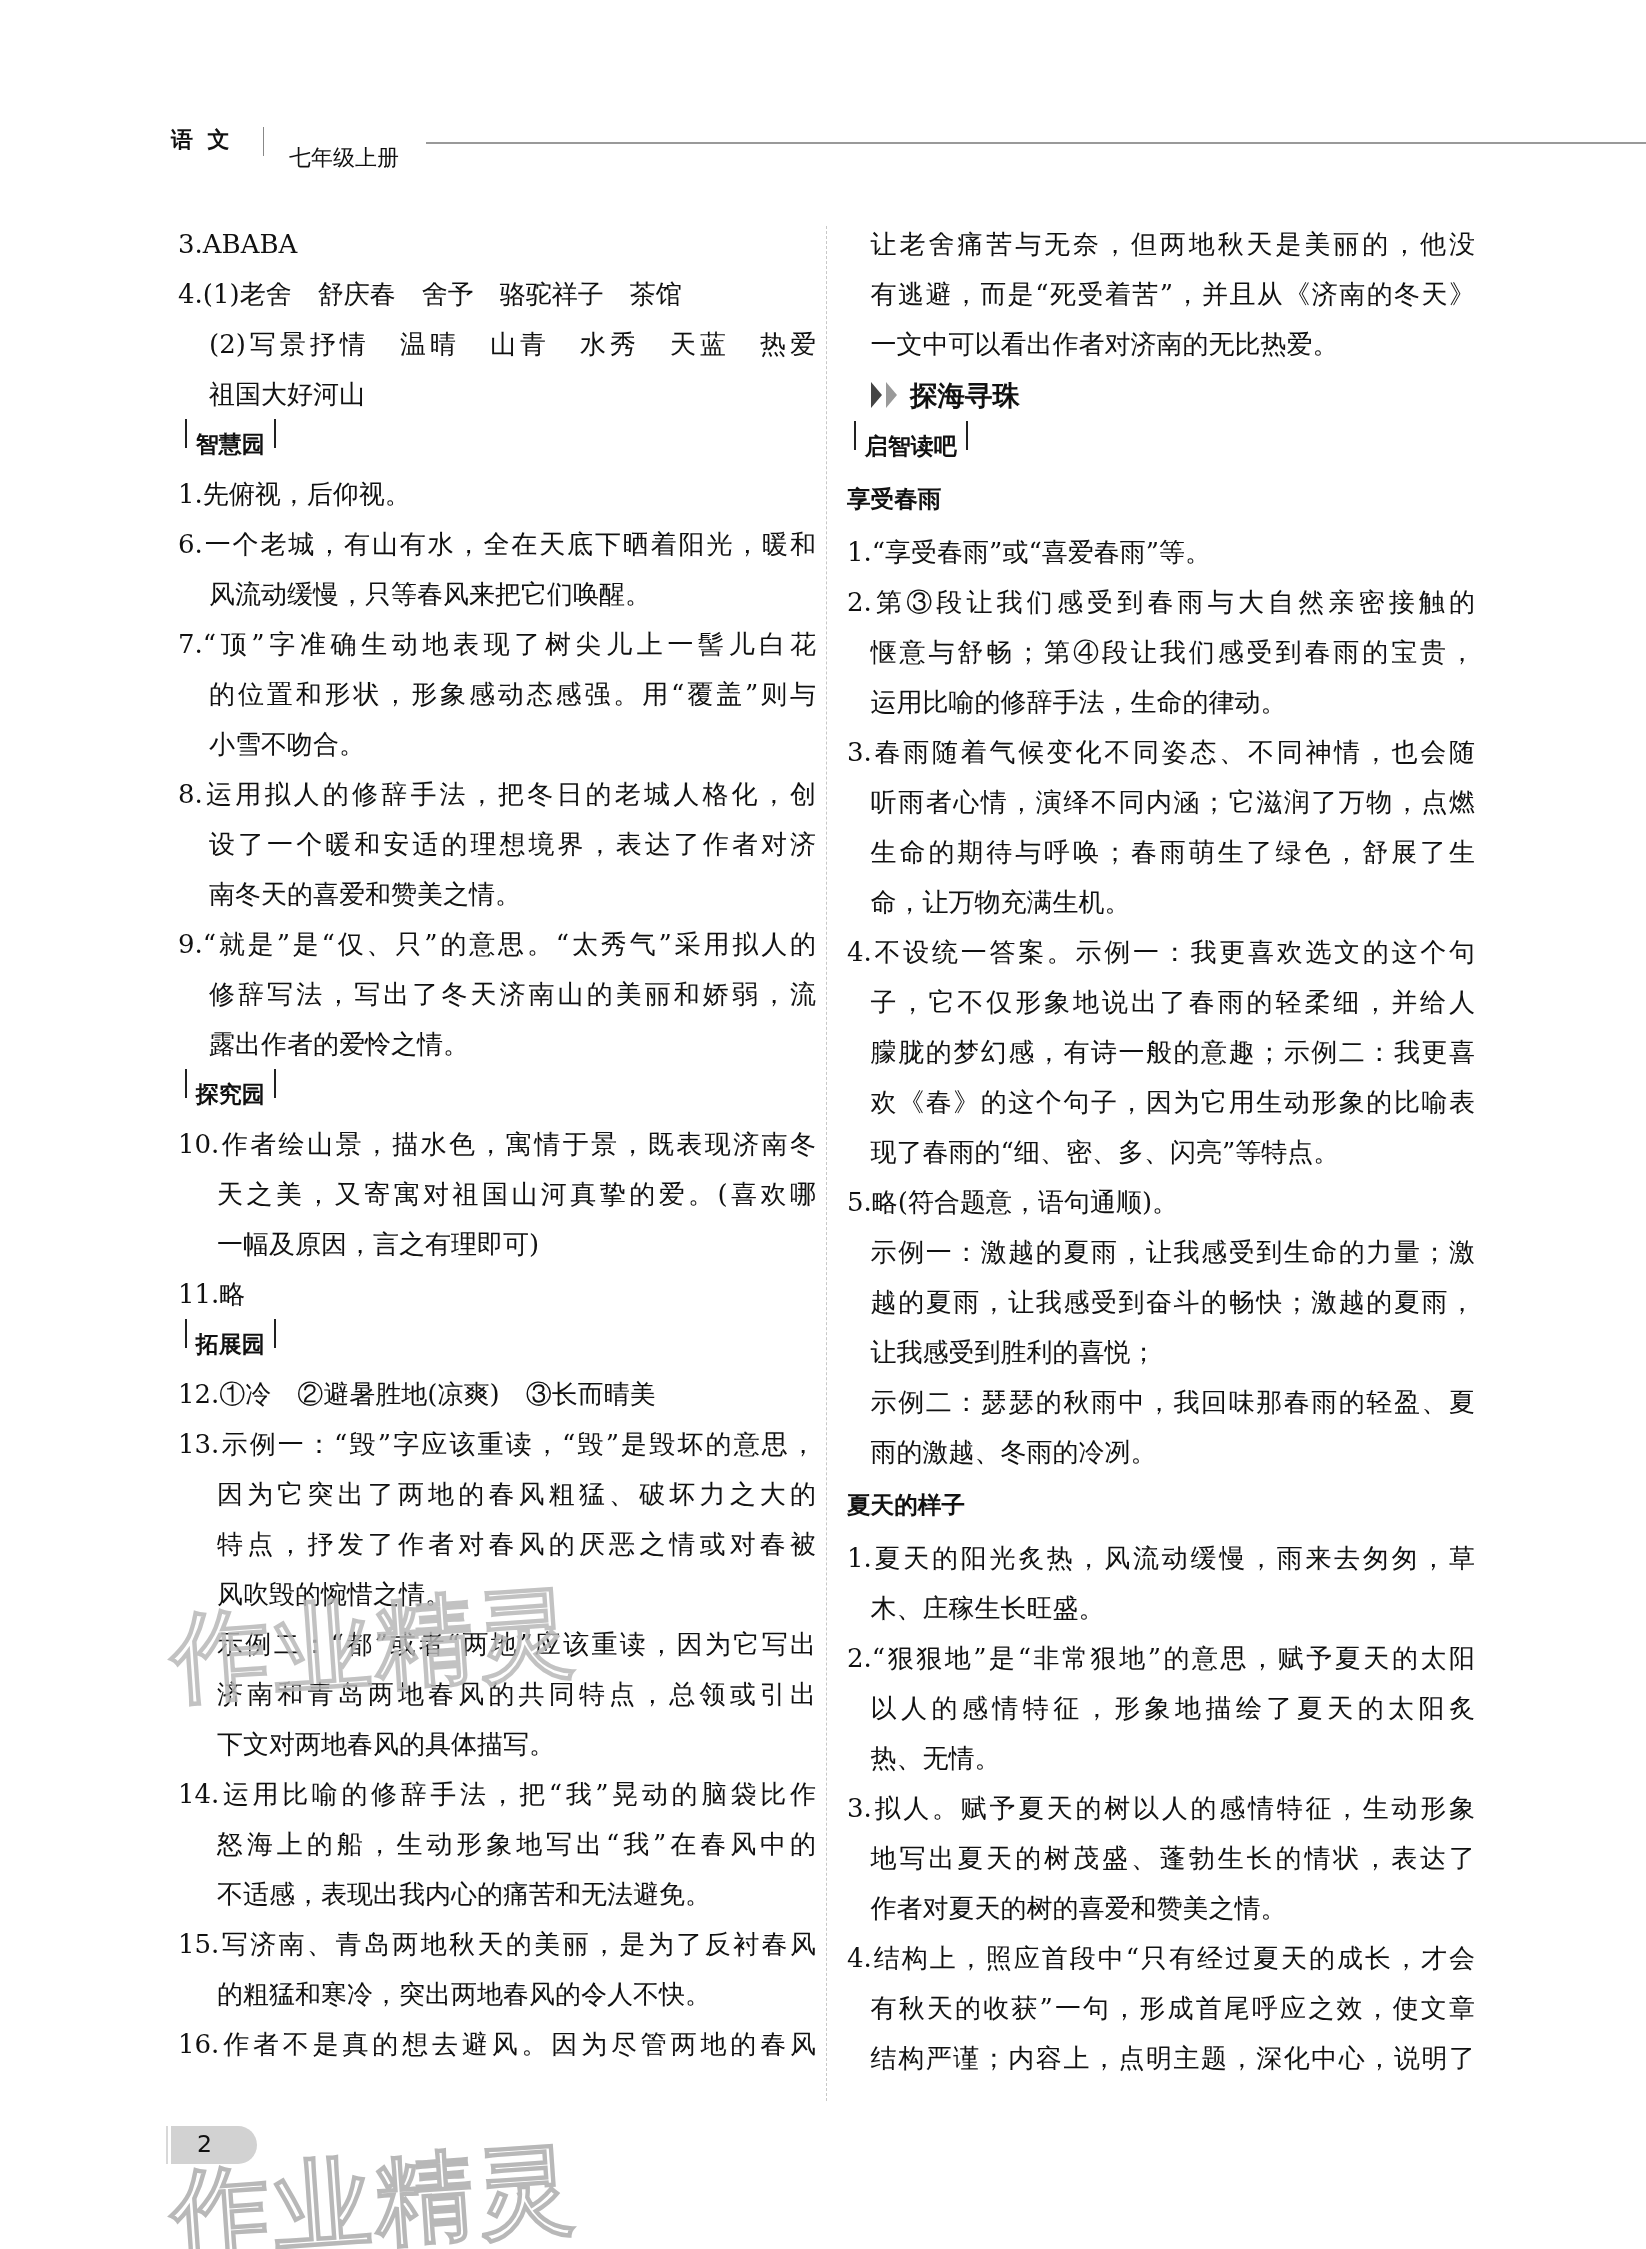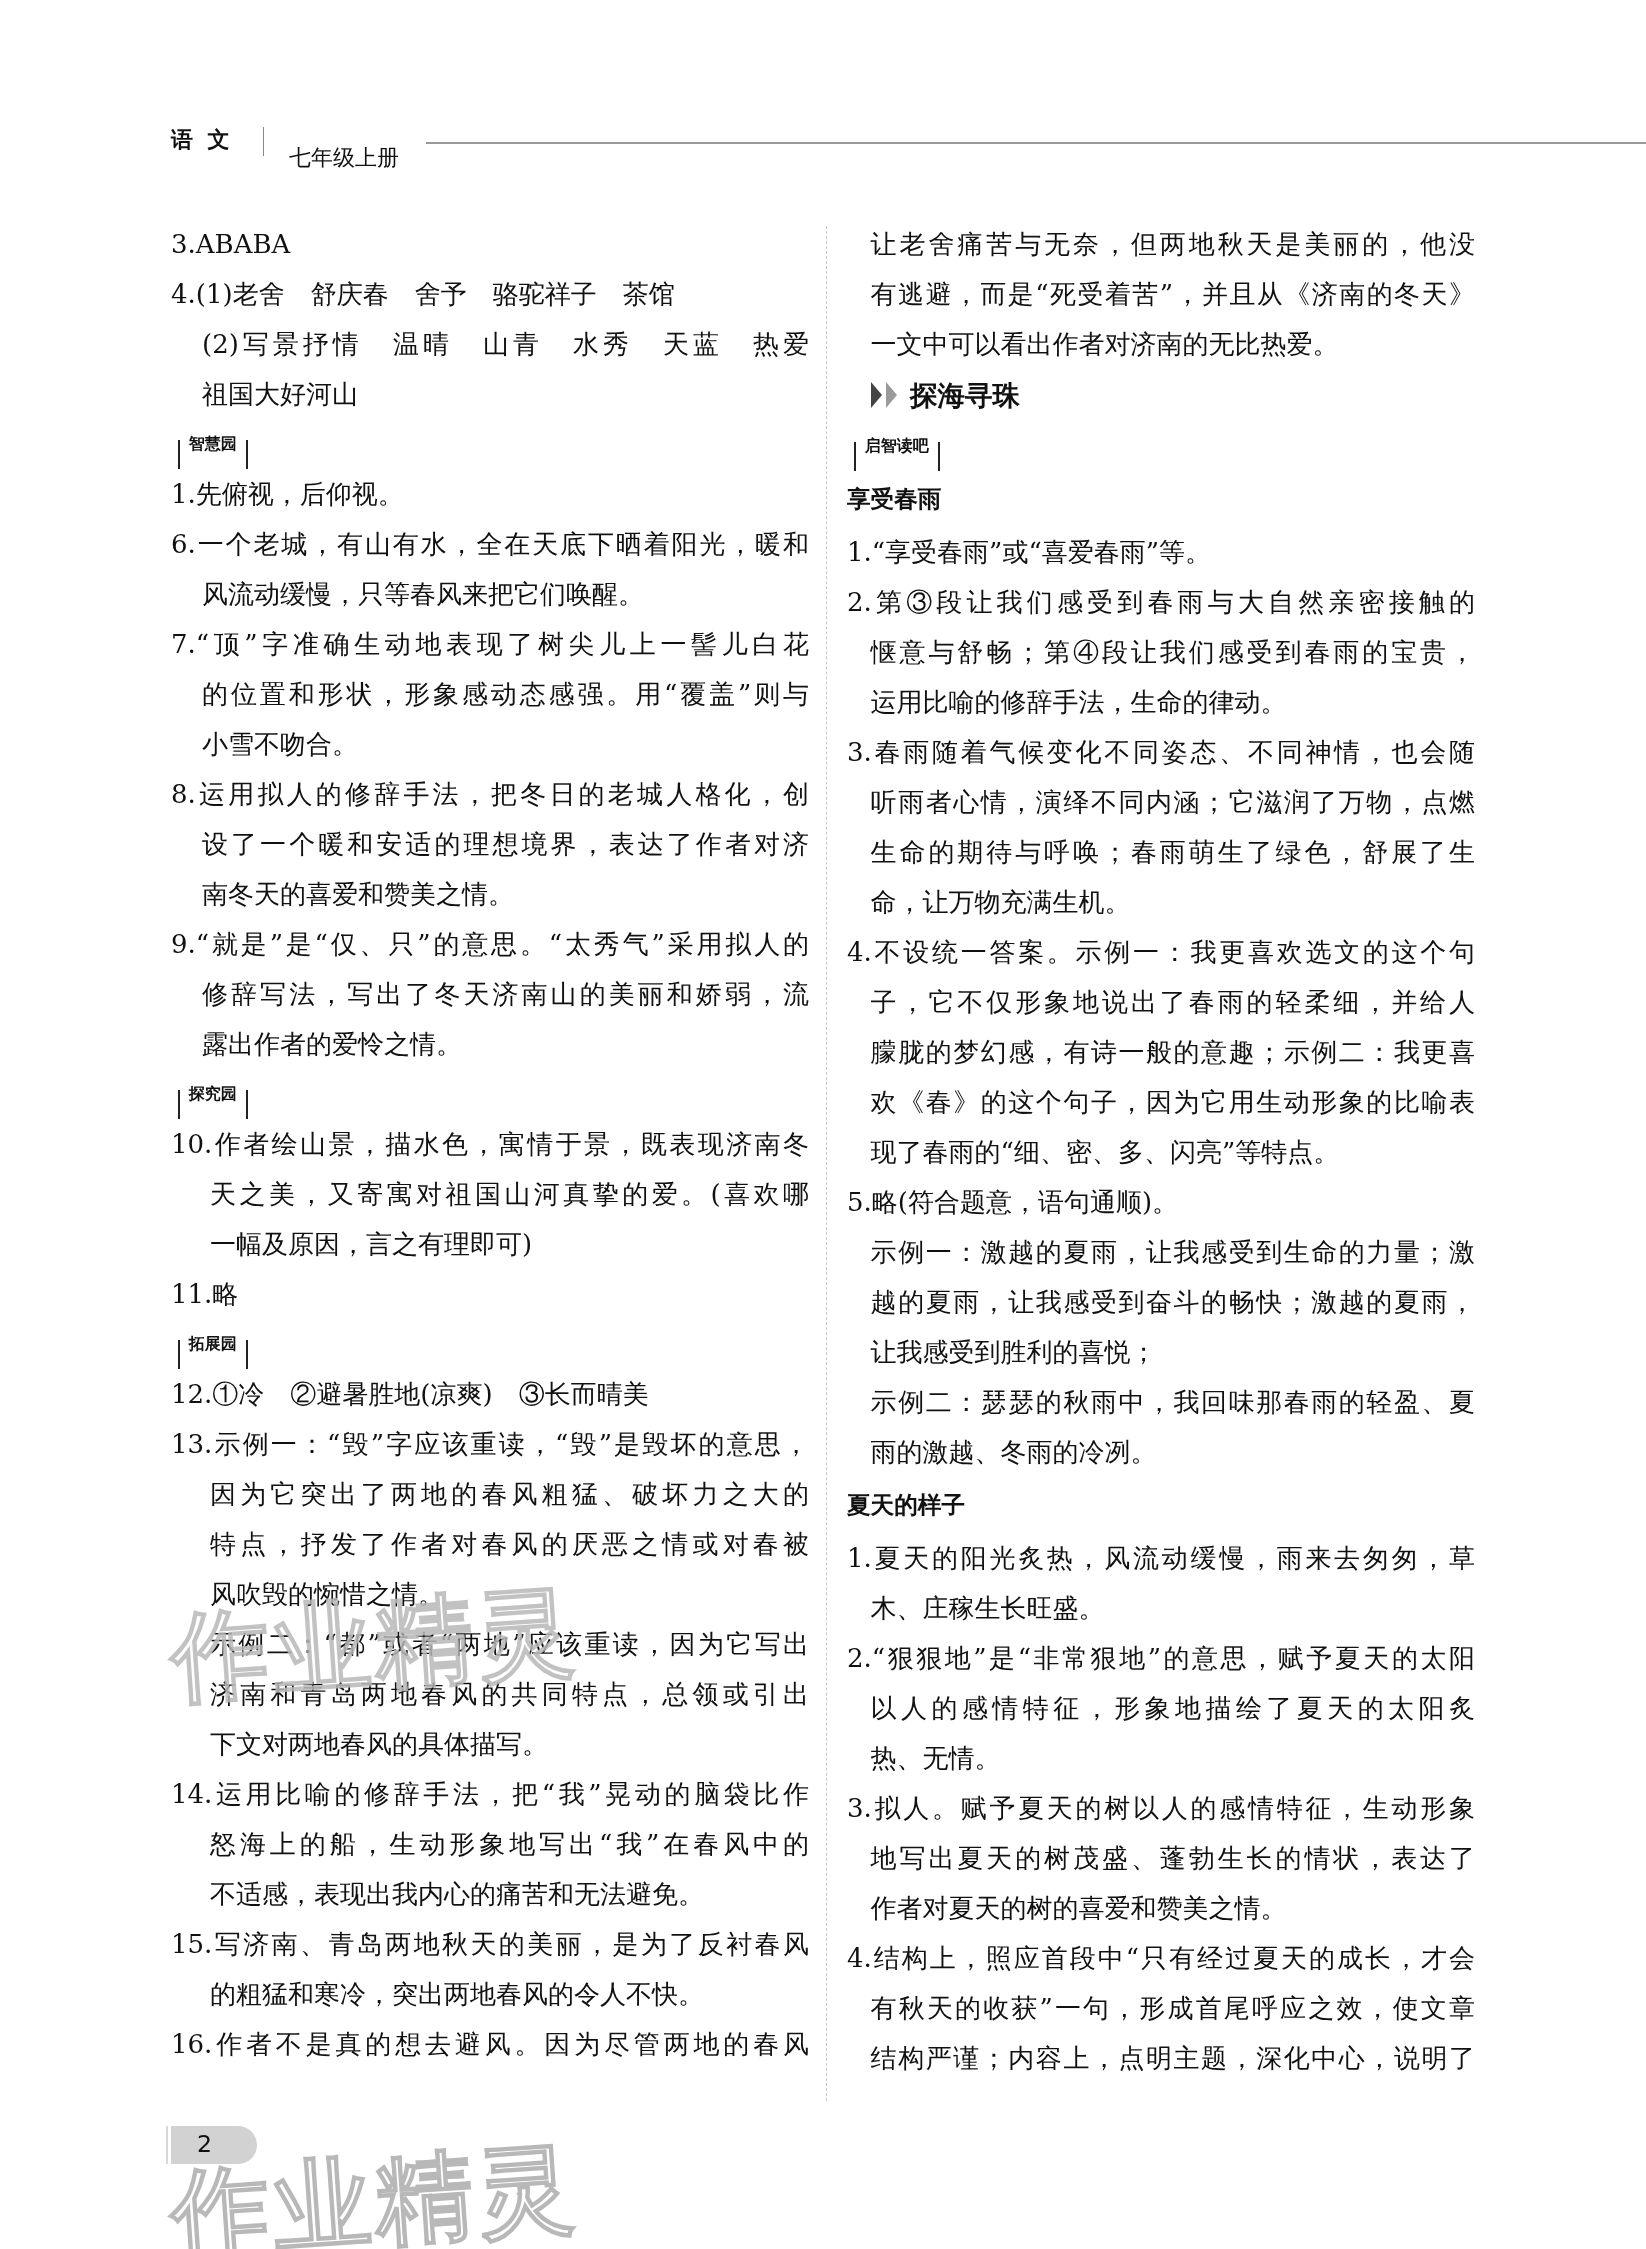--- a/index.html
+++ b/index.html
@@ -8,28 +8,28 @@
       font-family: "DejaVu Serif", "Liberation Serif", serif;
       color: #111;
     }
     .header { position: absolute; top: 124px; left: 171px; width: 1309px; height: 39px; }
     .subject { position: absolute; left: 0; top: 1.3px; font-family: "DejaVu Sans", sans-serif; font-weight: bold; font-size: 22px; letter-spacing: 14.4px; }
     .hdr-sep { position: absolute; left: 92px; top: 2.6px; width: 1.3px; height: 29px; background: #888; }
     .grade { position: absolute; left: 118px; top: 19px; font-size: 22px; }
     .hdr-rule { position: absolute; left: 255px; top: 18.3px; width: 1224px; height: 1.3px; background: #999; }
     .col-divider { position: absolute; left: 826px; top: 226px; height: 1875px; border-left: 1.3px dashed #c8c8c8; }
     .col { position: absolute; top: 219px; }
-    .col.left { left: 171px; width: 638px; }
+    .col.left { left: 178px; width: 638px; }
     .col.right { left: 847px; width: 628px; top: 219px; }
     .line { font-size: 26px; line-height: 50px; height: 50px; white-space: nowrap; text-align: justify; text-align-last: justify; }
     .line.last { text-align-last: left; }
     .ind1 { padding-left: 31px; }
     .ind2 { padding-left: 39px; }
     .indR { padding-left: 23.6px; }
-    .tag { font-family: "DejaVu Sans", sans-serif; font-weight: bold; font-size: 16px; line-height: 50px; height: 50px; display: flex; align-items: flex-end; padding-left: 6.5px; }
+    .tag { font-family: "DejaVu Sans", sans-serif; font-weight: bold; font-size: 23px; line-height: 50px; height: 50px; display: flex; align-items: flex-start; padding-left: 6.5px; }
     .tag .bar { display: inline-block; width: 2px; height: 29px; background: #222; margin: 0 9.2px; }
     .tag .bar:first-child { margin-left: 0; }
     .sec-title { font-family: "DejaVu Sans", sans-serif; font-weight: bold; font-size: 27.5px; line-height: 52px; height: 52px; display: flex; align-items: center; margin-left: 24px; }
     .tri { display: inline-block; width: 0; height: 0; border-top: 13px solid transparent; border-bottom: 13px solid transparent; }
     .tri.dark { border-left: 11.8px solid #444; }
     .tri.light { border-left: 11.8px solid #9a9a9a; margin-left: 3.9px; margin-right: 13px; }
     .sub-title { font-family: "DejaVu Sans", sans-serif; font-weight: bold; font-size: 23.6px; line-height: 56px; height: 56px; }
     .page-badge { position: absolute; left: 171px; top: 2126px; width: 86px; height: 38px; background: #d2d2d2; border-radius: 0 19.6px 19.6px 0; }
     .page-badge .edge { position: absolute; left: -5.2px; top: 0; width: 2.6px; height: 38px; background: #d8d8d8; }
     .page-num { position: absolute; left: 26px; top: 3.9px; font-family: "DejaVu Sans", sans-serif; font-size: 23.6px; }

